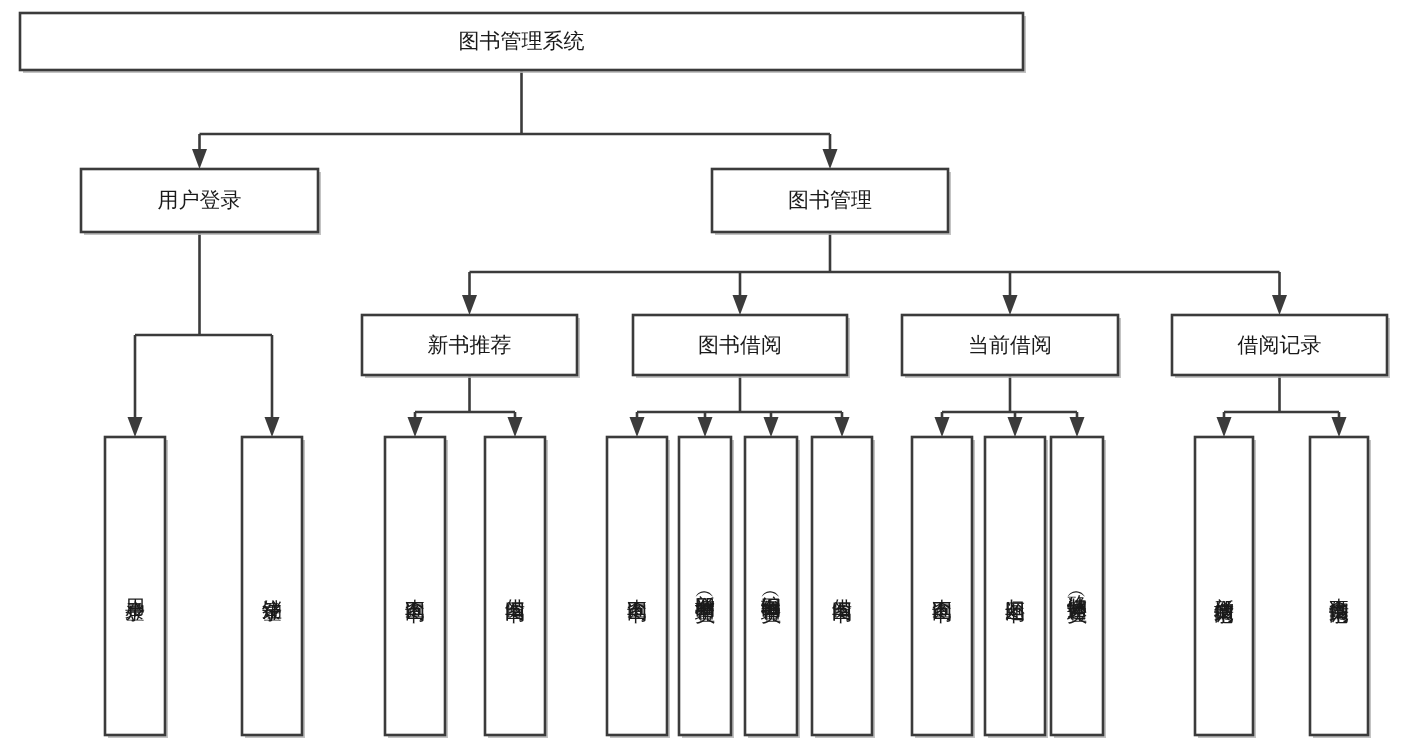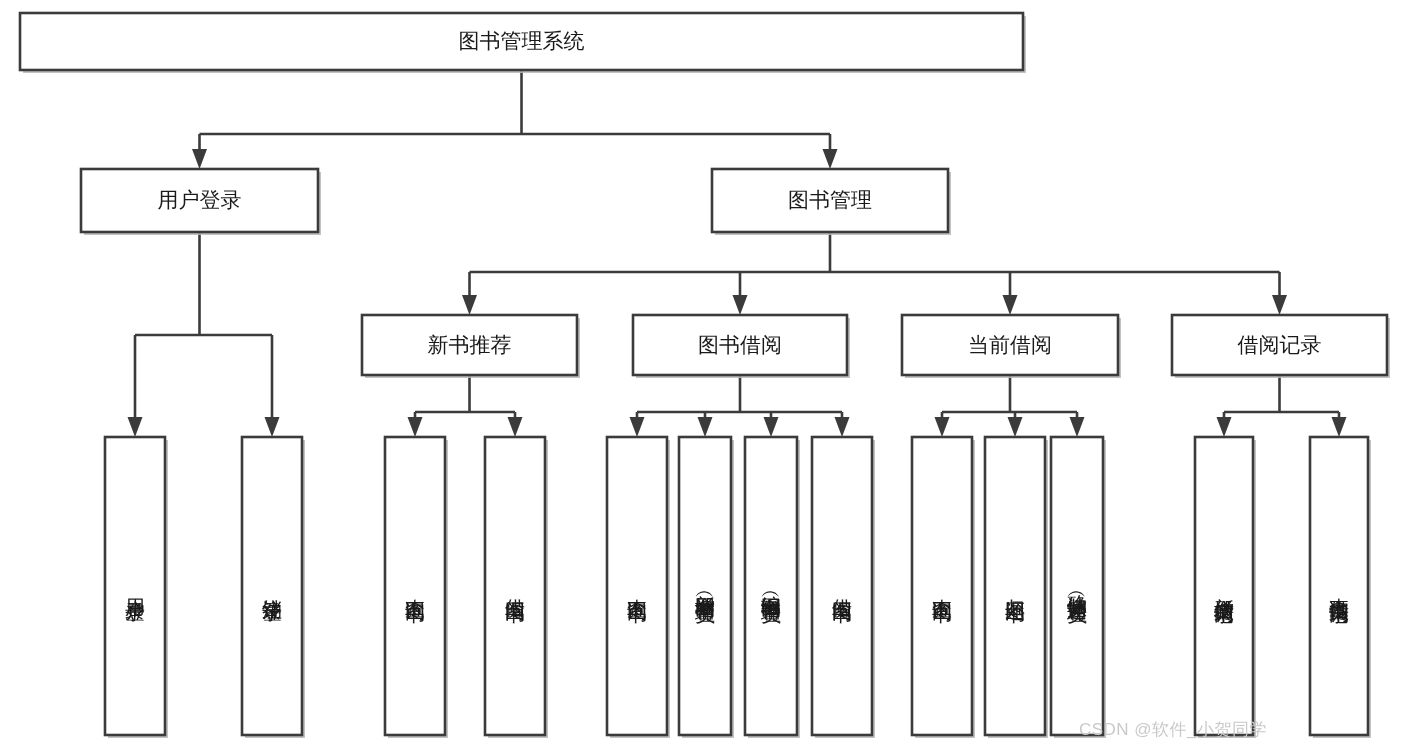--- a/index.html
+++ b/index.html
@@ -229,15 +229,14 @@
         <span style="writing-mode: vertical-rl; text-orientation: upright;">确认归还（管理员）</span>
       </div>
       <div class="leaf-label-v" style="left: 1195px; top: 451px; width: 58px; height: 270px; display: flex; align-items: center; justify-content: center;">
         <span style="writing-mode: vertical-rl; text-orientation: upright;">新增借阅记录</span>
       </div>
       <div class="leaf-label-v" style="left: 1310px; top: 451px; width: 58px; height: 270px; display: flex; align-items: center; justify-content: center;">
         <span style="writing-mode: vertical-rl; text-orientation: upright;">查询借阅记录</span>
       </div>
     </div>
 
-  <div class="watermark">CSDN @软件_小贺同学</div>
 
 </div>
 
 </body></html>

